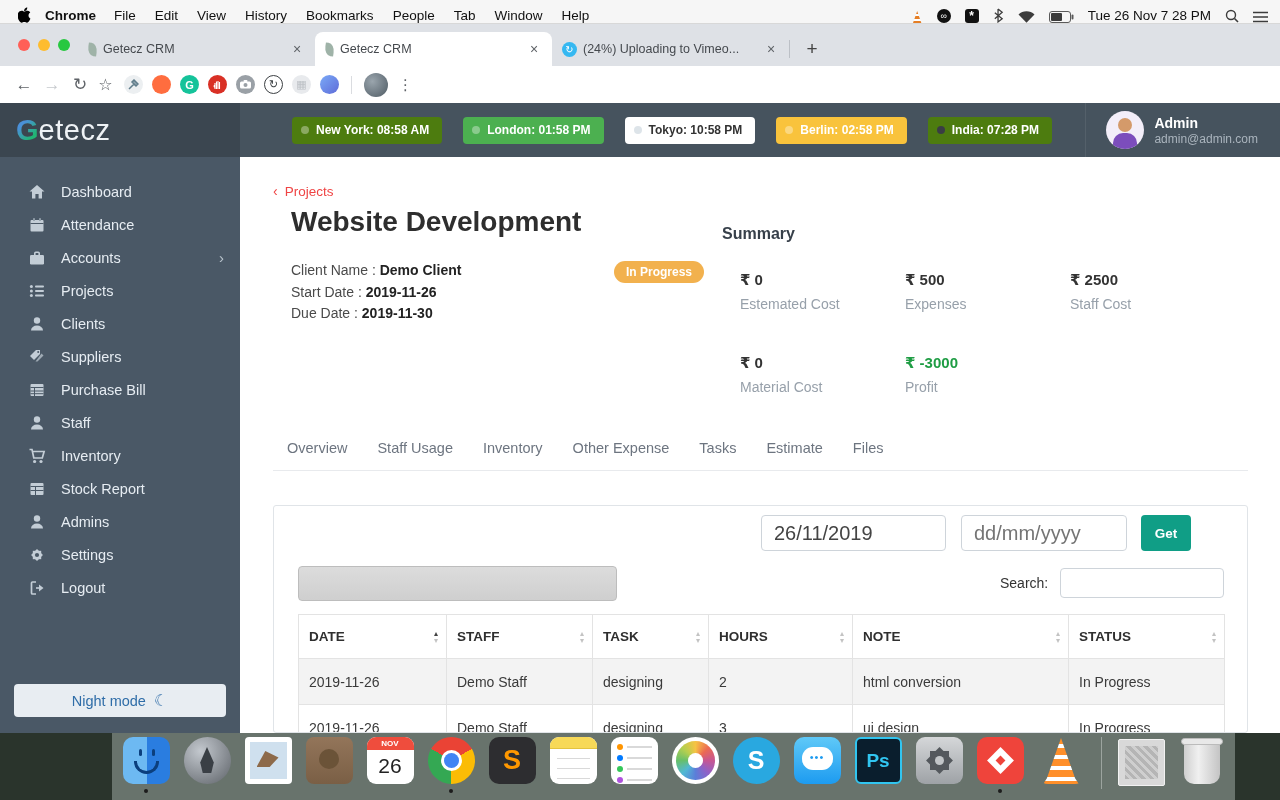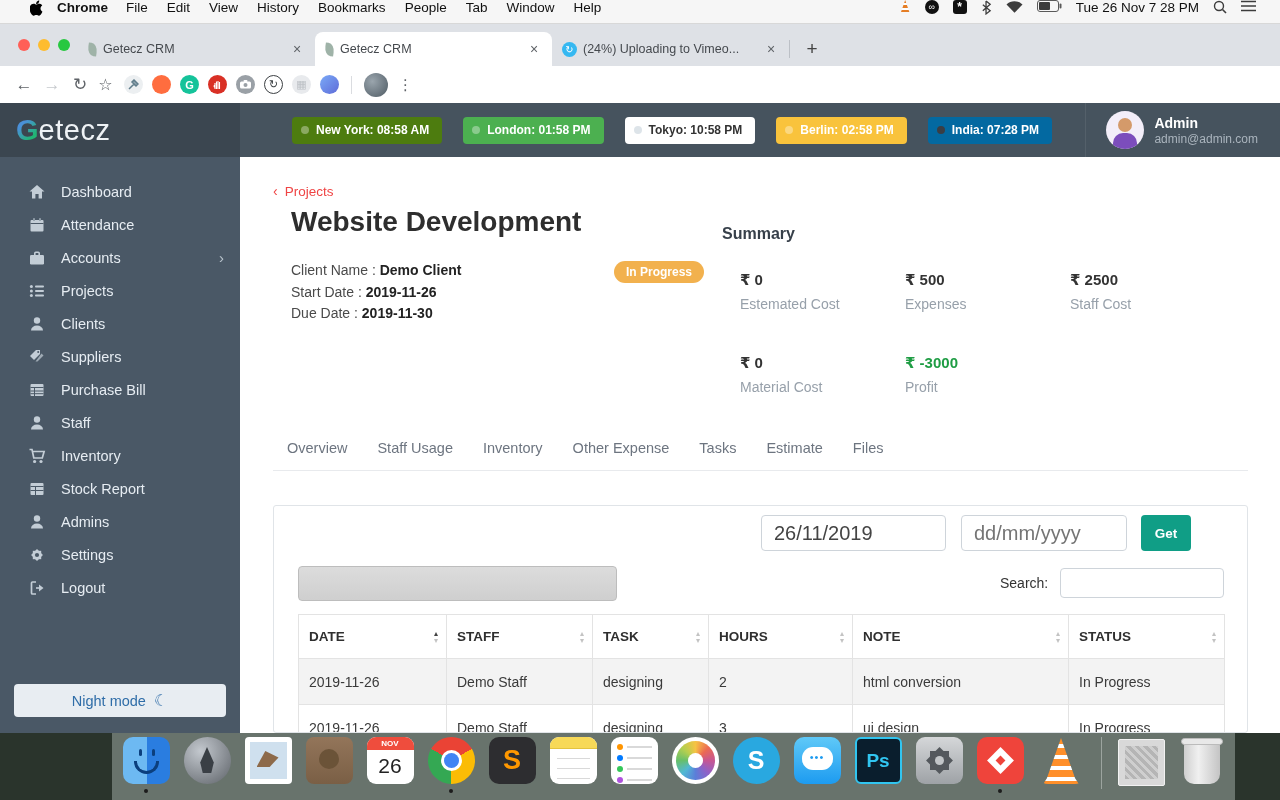--- a/index.html
+++ b/index.html
@@ -1,21 +1,21 @@
 <!DOCTYPE html>
 <html><head>
 <meta charset="utf-8">
 <style>
   * { margin:0; padding:0; box-sizing:border-box; }
   html,body { width:1280px; height:800px; overflow:hidden;
     font-family:"Liberation Sans","DejaVu Sans",sans-serif; background:#fff; }
 
   
   .menubar { height:24px; background:#f6f6f6; border-bottom:1px solid #d8d8d8;
-    display:flex; align-items:flex-start; padding:0 24px; font-size:13.5px; color:#111; }
+    display:flex; align-items:flex-end; padding:0 12px; font-size:13.5px; color:#111; }
   .menubar .apple { margin:0 14px 0 6px; display:flex; }
   .menubar .mname { font-weight:bold; margin-right:18px; }
   .menubar .mitem { margin-right:19px; }
   .menubar .spacer { flex:1; }
   .mb-ic { margin-left:14px; display:flex; align-items:center; }
   .mb-clock { margin-left:14px; font-size:13.5px; }
   .vlc-mini { width:11px; height:12px; background:repeating-linear-gradient(180deg,#e57e25 0 3px,#fff 3px 5px);
     clip-path:polygon(50% 0,88% 100%,12% 100%); }
   .cc-mini { width:14px; height:14px; border-radius:50%; background:#111; color:#fff;
     font-size:9px; display:flex; align-items:center; justify-content:center; }
@@ -71,21 +71,21 @@
     padding-left:16px; font-size:29px; }
   .logo .g { font-weight:600; background:linear-gradient(135deg,#4a90d9 30%,#21b573 70%);
     -webkit-background-clip:text; background-clip:text; color:transparent; }
   .logo .rest { color:#eef2f5; font-weight:300; letter-spacing:.5px; }
   .clockrow { display:flex; gap:21px; margin-left:52px; align-items:center; }
   .cbadge { height:27px; border-radius:4px; display:flex; align-items:center;
     padding:0 13px 0 9px; font-size:12px; font-weight:bold; color:#fff; white-space:nowrap; }
   .cbadge .dot { width:8px; height:8px; border-radius:50%; background:rgba(255,255,255,.35); margin-right:7px; }
   .cb0{ background:#4d7c0f; } .cb1{ background:#4cb050; }
   .cb2{ background:#ffffff; color:#333; } .cb2 .dot{ background:#dde4e9; }
-  .cb3{ background:#f9c33c; } .cb4{ background:#0369a1; } .cb4 .dot{ background:#3a3e44; }
+  .cb3{ background:#f9c33c; } .cb4{ background:#4d7c0f; } .cb4 .dot{ background:#3a3e44; }
   .userblk { margin-left:auto; margin-right:22px; display:flex; align-items:center;
     border-left:1px solid rgba(255,255,255,.08); padding-left:20px; height:54px; }
   .uavatar { width:38px; height:38px; border-radius:50%; background:#f3eef9; position:relative; overflow:hidden; }
   .uavatar .head { position:absolute; left:12px; top:7px; width:14px; height:14px; border-radius:50%; background:#d49a6a; }
   .uavatar .bodyp { position:absolute; left:7px; top:22px; width:24px; height:16px; border-radius:10px 10px 0 0; background:#7c4dbc; }
   .uname { margin-left:10px; }
   .uname .n { color:#fff; font-size:14px; font-weight:bold; }
   .uname .e { color:#aab4bd; font-size:12px; margin-top:1px; }
 
   

